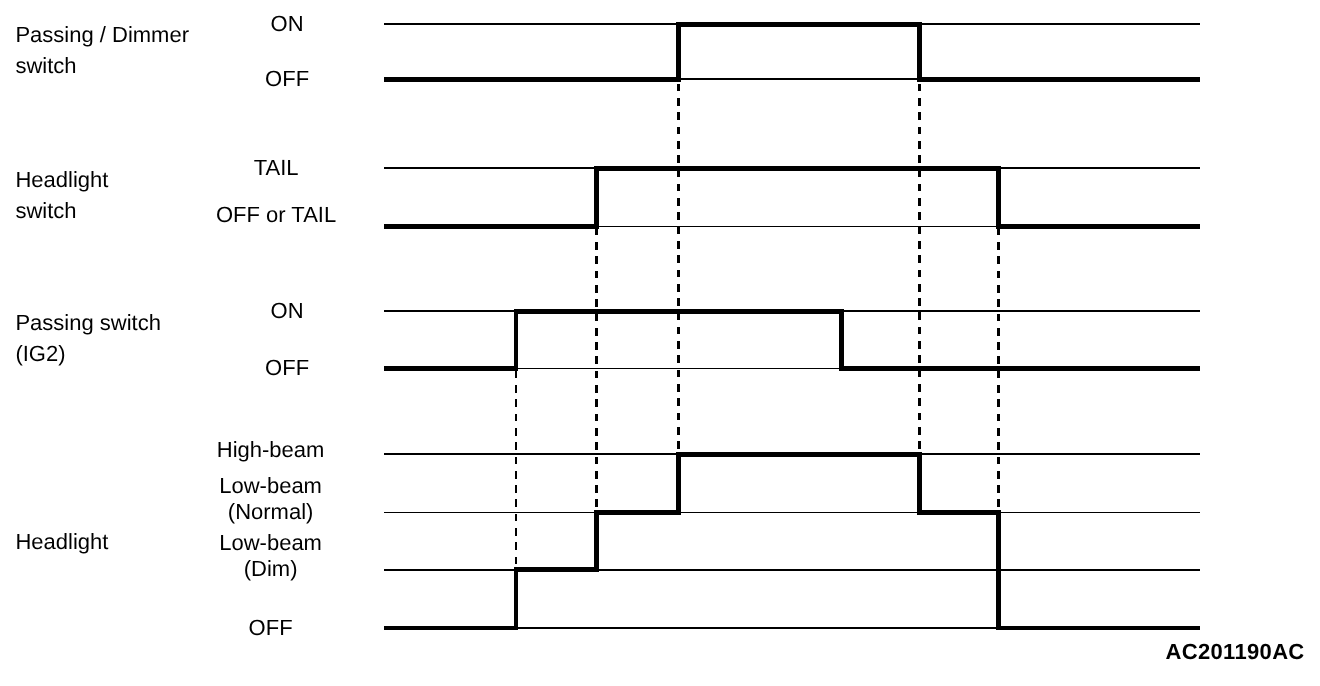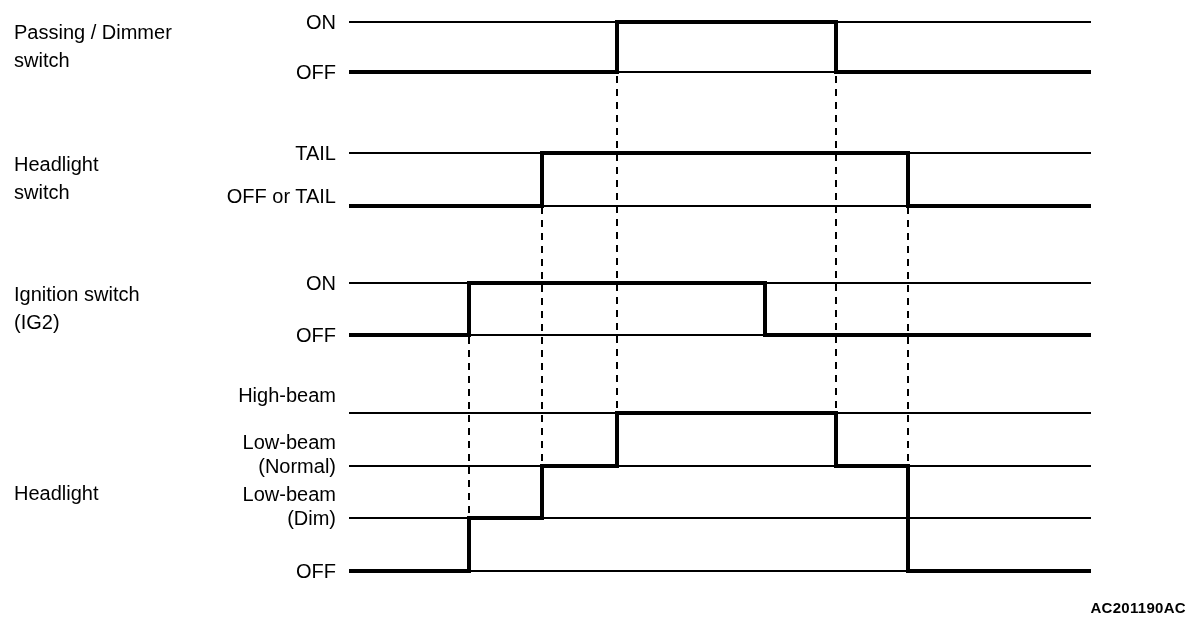--- a/index.html
+++ b/index.html
@@ -2,22 +2,22 @@
 <html><head>
 <meta charset="utf-8">
 <style>
   html,body{margin:0;padding:0;background:#ffffff;}
   body{width:1200px;height:624px;overflow:hidden;
        font-family:"Liberation Sans","DejaVu Sans",sans-serif;color:#000;}
   #stage{position:relative;width:1200px;height:624px;}
   svg{position:absolute;left:0;top:0;}
 
   .row-name{position:absolute;font-size:20px;line-height:28px;color:#000;white-space:pre-line;}
-  .lvl{position:absolute;font-size:20px;line-height:24px;color:#000;text-align:right;white-space:pre-line;}
-  .code{position:absolute;right:14px;bottom:8px;font-size:15px;font-weight:bold;letter-spacing:0.3px;}
+  .lvl{position:absolute;font-size:20px;line-height:24px;color:#000;text-align:center;white-space:pre-line;}
+  .code{position:absolute;right:14px;bottom:19px;font-size:20px;font-weight:bold;letter-spacing:0.3px;}
 </style>
 </head>
 <body>
 
 <div id="stage">
 
   <svg id="wave-svg" width="1200" height="624" shape-rendering="crispEdges" xmlns="http://www.w3.org/2000/svg">
     <g id="baselines">
         <line x1="349" x2="1091" y1="22" y2="22" stroke="#000000" stroke-width="1.6"></line>
         <line x1="349" x2="1091" y1="72" y2="72" stroke="#000000" stroke-width="1.6"></line>
@@ -43,32 +43,32 @@
         <path d="M 349 335 L 469 335 L 469 283 L 765 283 L 765 335 L 1091 335" fill="none" stroke="#000000" stroke-width="4.2" stroke-linecap="butt" stroke-linejoin="miter"></path>
         <path d="M 349 571 L 469 571 L 469 518 L 542 518 L 542 466 L 617 466 L 617 413 L 836 413 L 836 466 L 908 466 L 908 571 L 1091 571" fill="none" stroke="#000000" stroke-width="4.2" stroke-linecap="butt" stroke-linejoin="miter"></path>
       </g>
   </svg>
 
   <div id="names">
       <div class="row-name" style="left: 14px; top: 18px;">Passing / Dimmer
 switch</div>
       <div class="row-name" style="left: 14px; top: 150px;">Headlight
 switch</div>
-      <div class="row-name" style="left: 14px; top: 280px;">Ignition switch
+      <div class="row-name" style="left: 14px; top: 280px;">Passing switch
 (IG2)</div>
       <div class="row-name" style="left: 14px; top: 479px;">Headlight</div>
     </div>
   <div id="levels">
       <div class="lvl" style="left: 186px; top: 10px; width: 150px;">ON</div>
       <div class="lvl" style="left: 186px; top: 60px; width: 150px;">OFF</div>
       <div class="lvl" style="left: 166px; top: 141px; width: 170px;">TAIL</div>
       <div class="lvl" style="left: 166px; top: 184px; width: 170px;">OFF or TAIL</div>
       <div class="lvl" style="left: 186px; top: 271px; width: 150px;">ON</div>
       <div class="lvl" style="left: 186px; top: 323px; width: 150px;">OFF</div>
-      <div class="lvl" style="left: 156px; top: 383px; width: 180px;">High-beam</div>
+      <div class="lvl" style="left: 156px; top: 397px; width: 180px;">High-beam</div>
       <div class="lvl" style="left: 156px; top: 430px; width: 180px;">Low-beam
 (Normal)</div>
       <div class="lvl" style="left: 156px; top: 482px; width: 180px;">Low-beam
 (Dim)</div>
       <div class="lvl" style="left: 156px; top: 559px; width: 180px;">OFF</div>
     </div>
 
   <div class="code">AC201190AC</div>
 </div>
 

